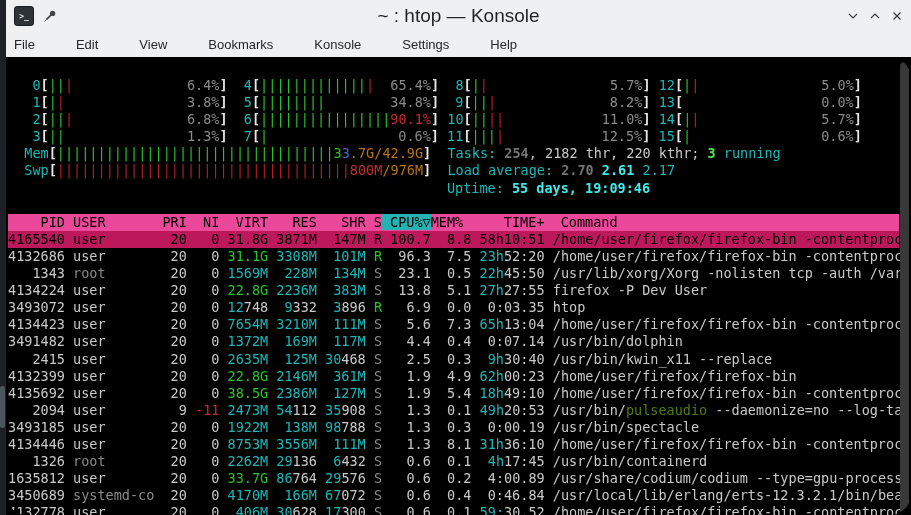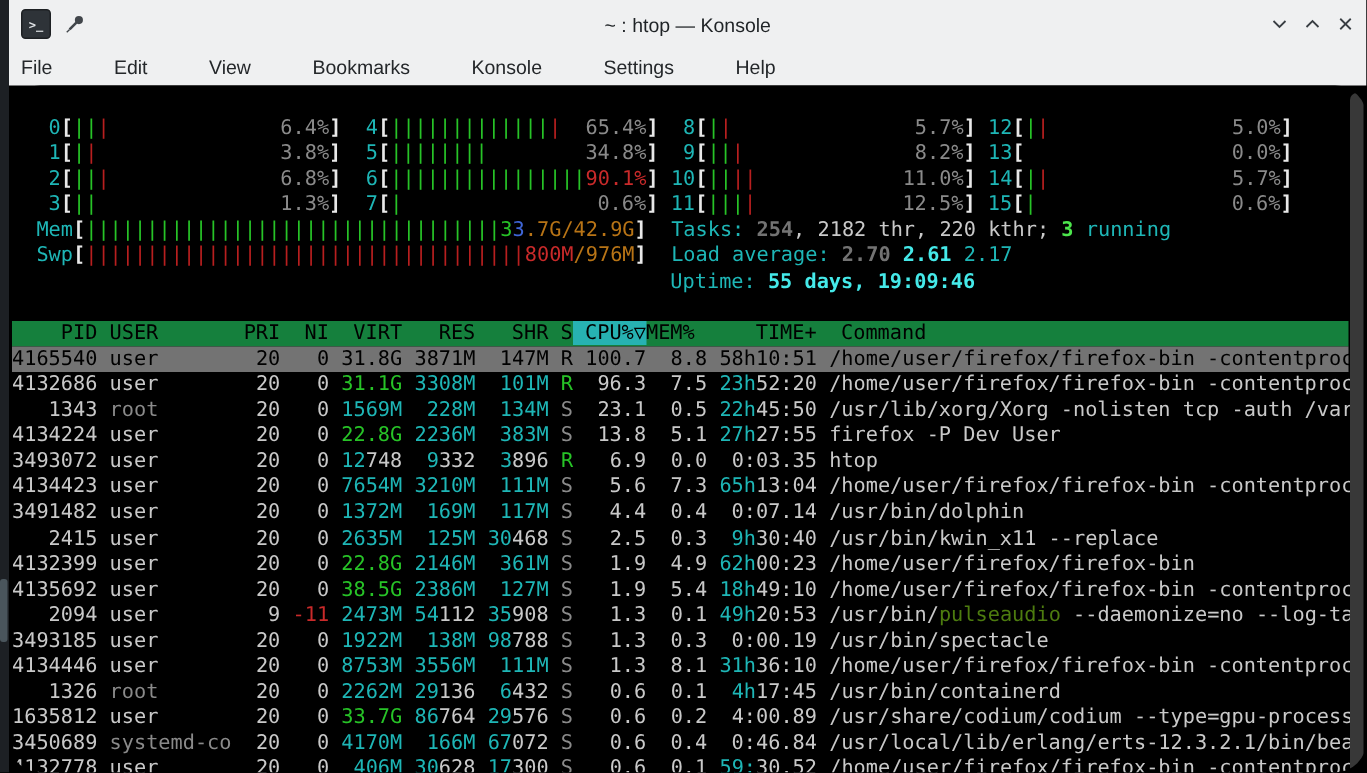--- a/index.html
+++ b/index.html
@@ -8,33 +8,33 @@
   
   .backstrip{position:absolute;left:0;top:0;width:6px;height:515px;background:#1d2024;}
   .backsb{position:absolute;left:0;top:386px;width:5px;height:42px;background:#4a555c;border-radius:2px;}
   
   .window{position:absolute;left:6px;top:0;width:905px;height:515px;display:flex;flex-direction:column;}
   .titlebar{height:32px;background:#eff0f1;display:flex;align-items:center;position:relative;flex:0 0 32px;}
   .appicon{width:20px;height:20px;margin-left:8px;background:#2e3338;border:1px solid #1d2023;border-radius:3px;
            color:#dfe3e6;font-family:"DejaVu Sans Mono",monospace;font-size:8px;font-weight:bold;
            display:flex;align-items:center;justify-content:center;box-sizing:border-box;}
   .pin{margin-left:9px;display:flex;align-items:center;}
-  .wtitle{position:absolute;left:0;right:0;text-align:center;font-size:13px;color:#1f2326;}
+  .wtitle{position:absolute;left:0;right:0;text-align:center;font-size:19px;color:#1f2326;}
   .wbtns{margin-left:auto;display:flex;gap:9px;padding-right:8px;align-items:center;}
   .wbtn{width:13px;height:13px;display:flex;align-items:center;justify-content:center;cursor:default;}
   .menubar{height:25px;background:#eff0f1;display:flex;align-items:center;padding-left:8px;flex:0 0 25px;gap:20px;}
   .menuitem{font-size:13px;color:#24272a;margin-right:21px;}
   
   .term{position:relative;flex:1;background:#000;overflow:hidden;border-radius:21px;}
   .termtext{position:absolute;left:2px;top:20px;font-family:"DejaVu Sans Mono",monospace;
             font-size:13.5px;line-height:17.1px;white-space:pre;color:#c9c9c9;}
   .line{height:17.1px;}
-  .hdr{background:#15803d;color:#000;width:891px;}
+  .hdr{background:#ec4899;color:#000;width:891px;}
   .hdr .sort{background:#27b2b2;}
-  .sel{background:#737373;width:891px;}
+  .sel{background:#be185d;width:891px;}
   .sel span{color:#000 !important;font-weight:normal !important;}
   .c-f{color:#c9c9c9}.c-d{color:#8a8a8a}.c-p{color:#8a8a8a}
   .c-cy{color:#1eb6b6}.c-cb{color:#45e9e9;font-weight:bold}
   .c-wb{color:#737373;font-weight:bold}
   .c-g{color:#27c327}.c-gb{color:#4ce64c;font-weight:bold}
   .c-r{color:#c92a2a}.c-rr{color:#b81f1f}
   .c-y{color:#b87416}.c-b{color:#3f66d8}
   .c-yb{color:#4d7c0f;font-weight:normal}
   .c-br{color:#e8e8e8;font-weight:bold}
   .sb{position:absolute;right:2px;top:5px;width:9px;height:460px;background:#383838;border-radius:5px;}

